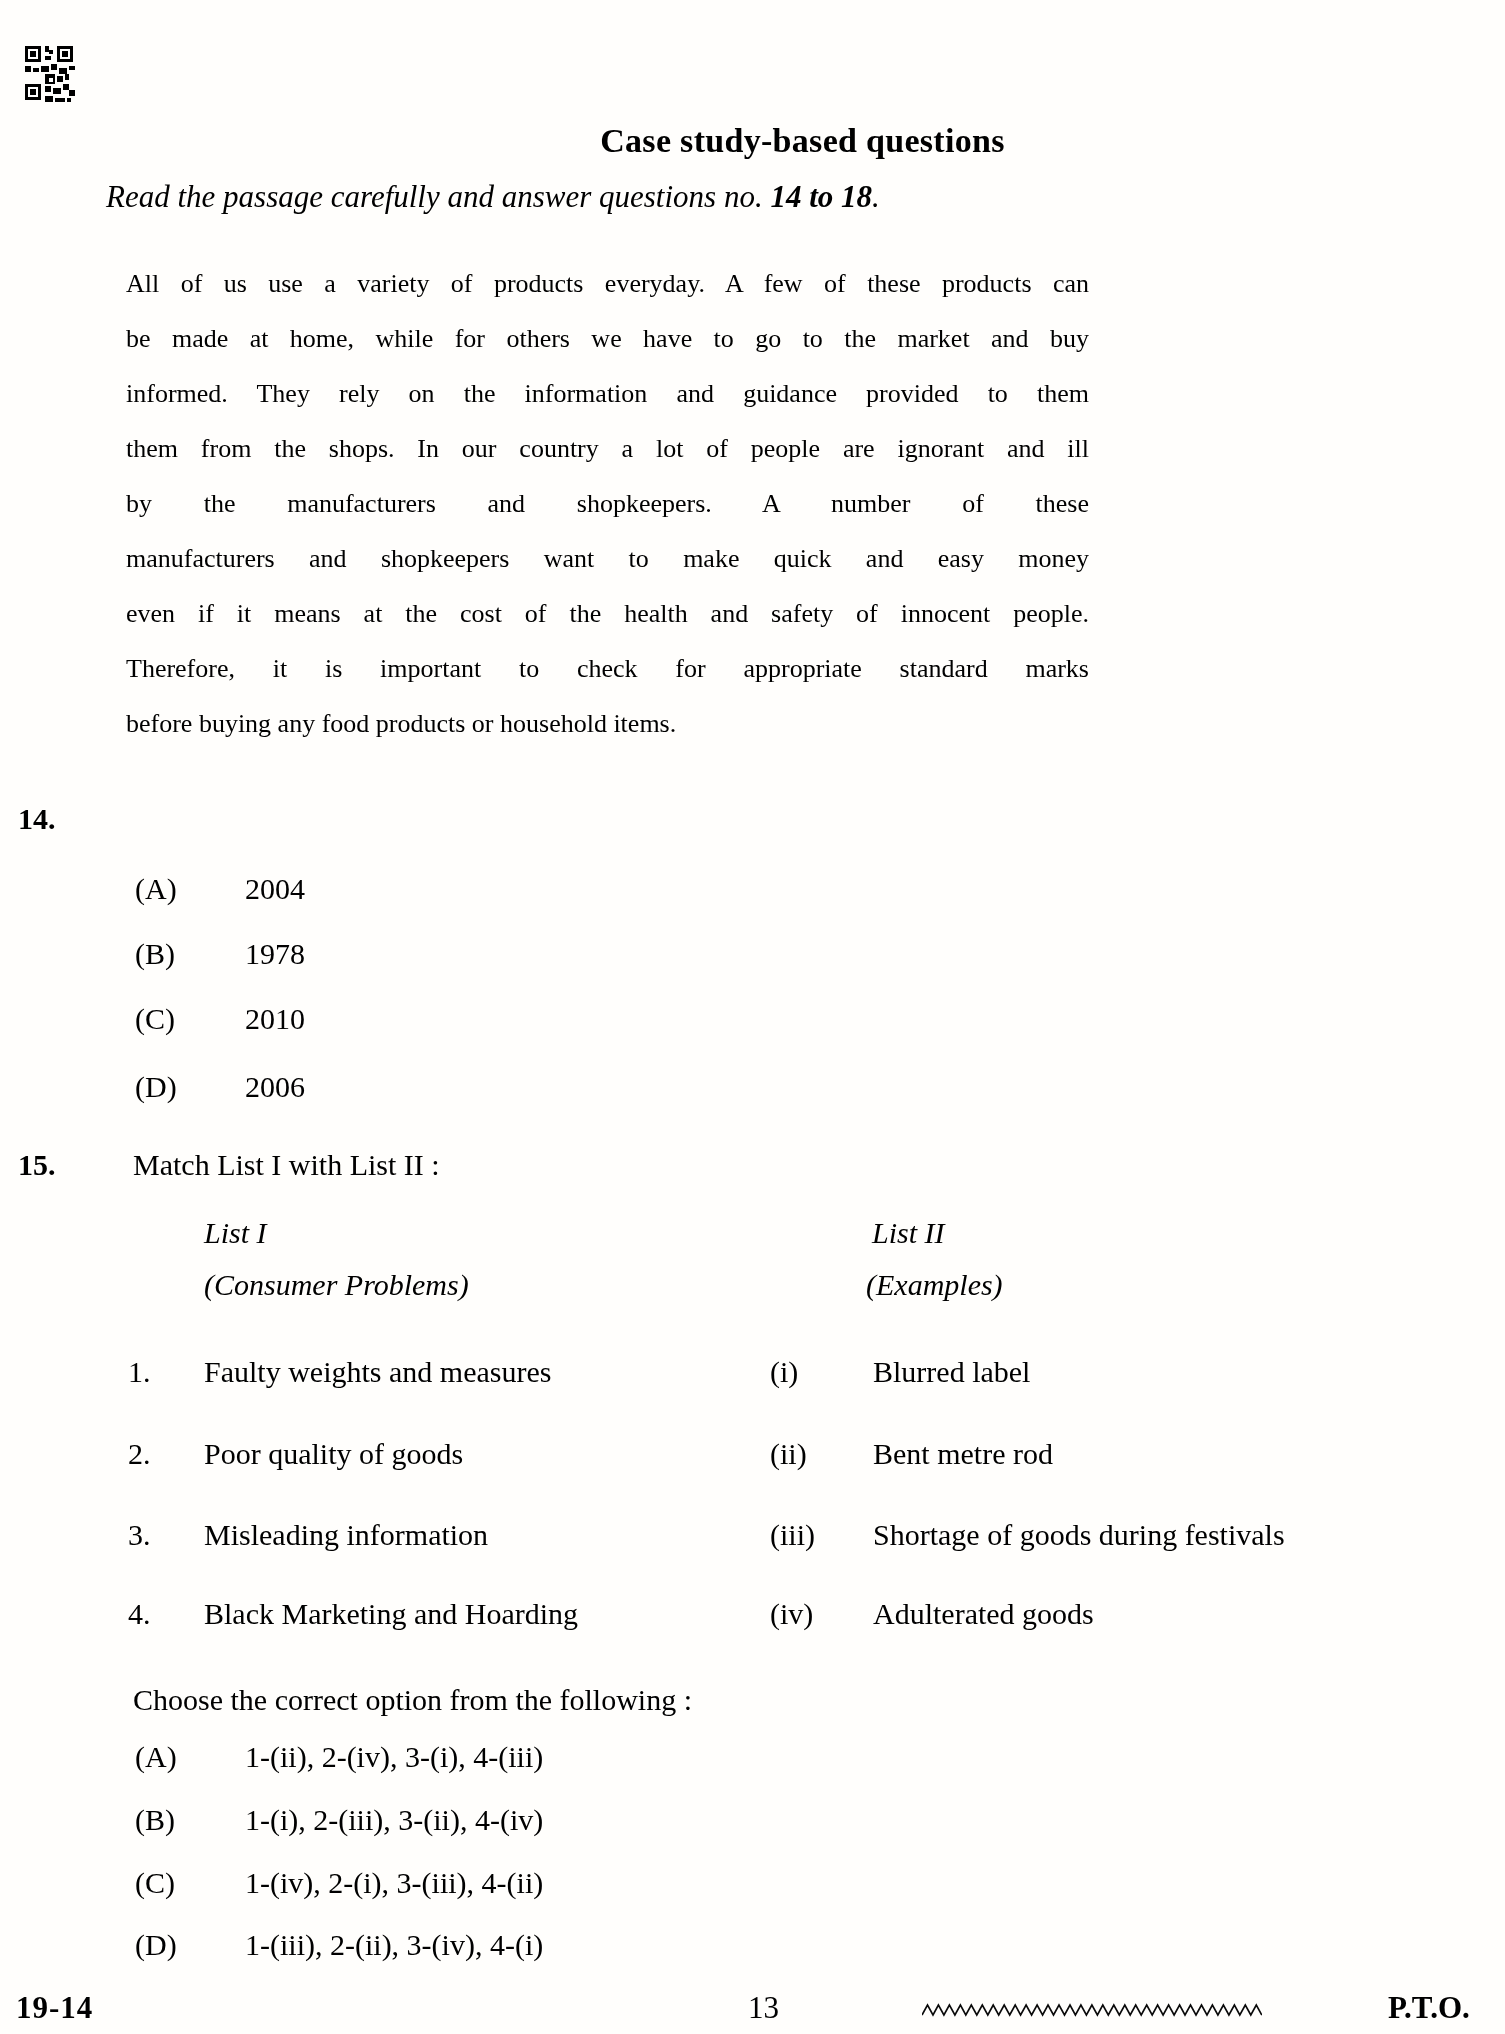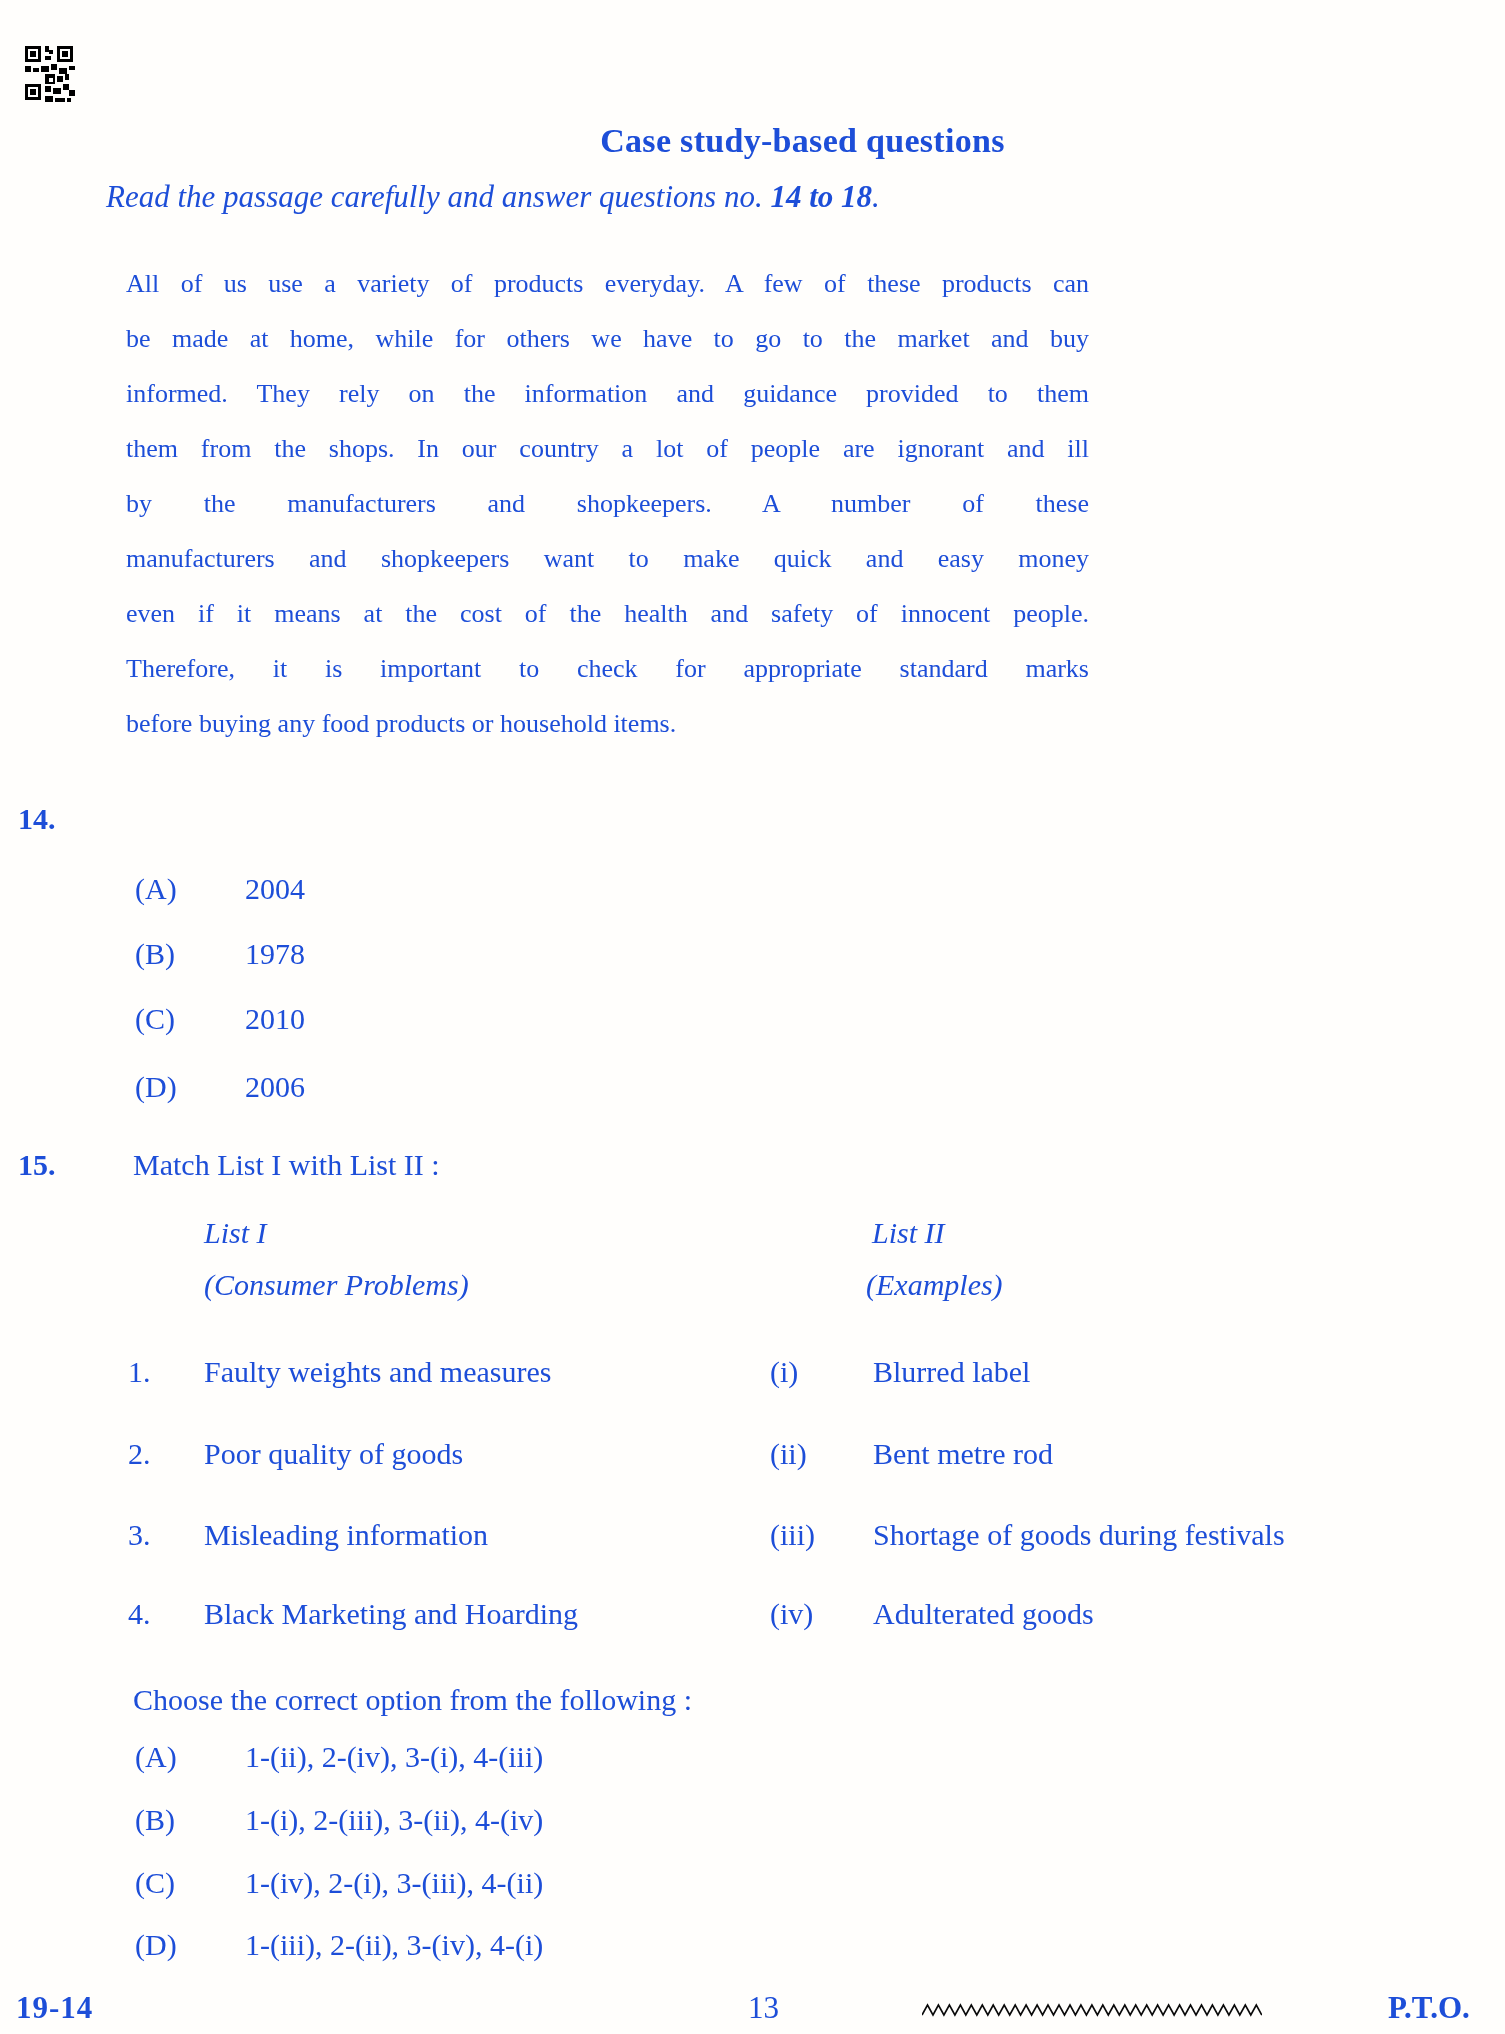--- a/index.html
+++ b/index.html
@@ -1,19 +1,19 @@
 <!DOCTYPE html>
 <html><head>
 <meta charset="utf-8">
 <style>
   * { margin:0; padding:0; box-sizing:border-box; }
   html,body { background:#ffffff; }
   .page {
     position:relative; width:1505px; height:2034px;
-    background:#fffefc; color:#1d4ed8;
+    background:#fffefc; color:#000000;
     font-family:"Liberation Serif","DejaVu Serif",serif;
     overflow:hidden;
   }
 
   .qr { position:absolute; left:25px; top:46px; width:50px; height:58px; }
 
   .title {
     position:absolute; top:122px; left:100px; width:1405px;
     text-align:center; font-size:34px; font-weight:700; letter-spacing:.3px;
   }

